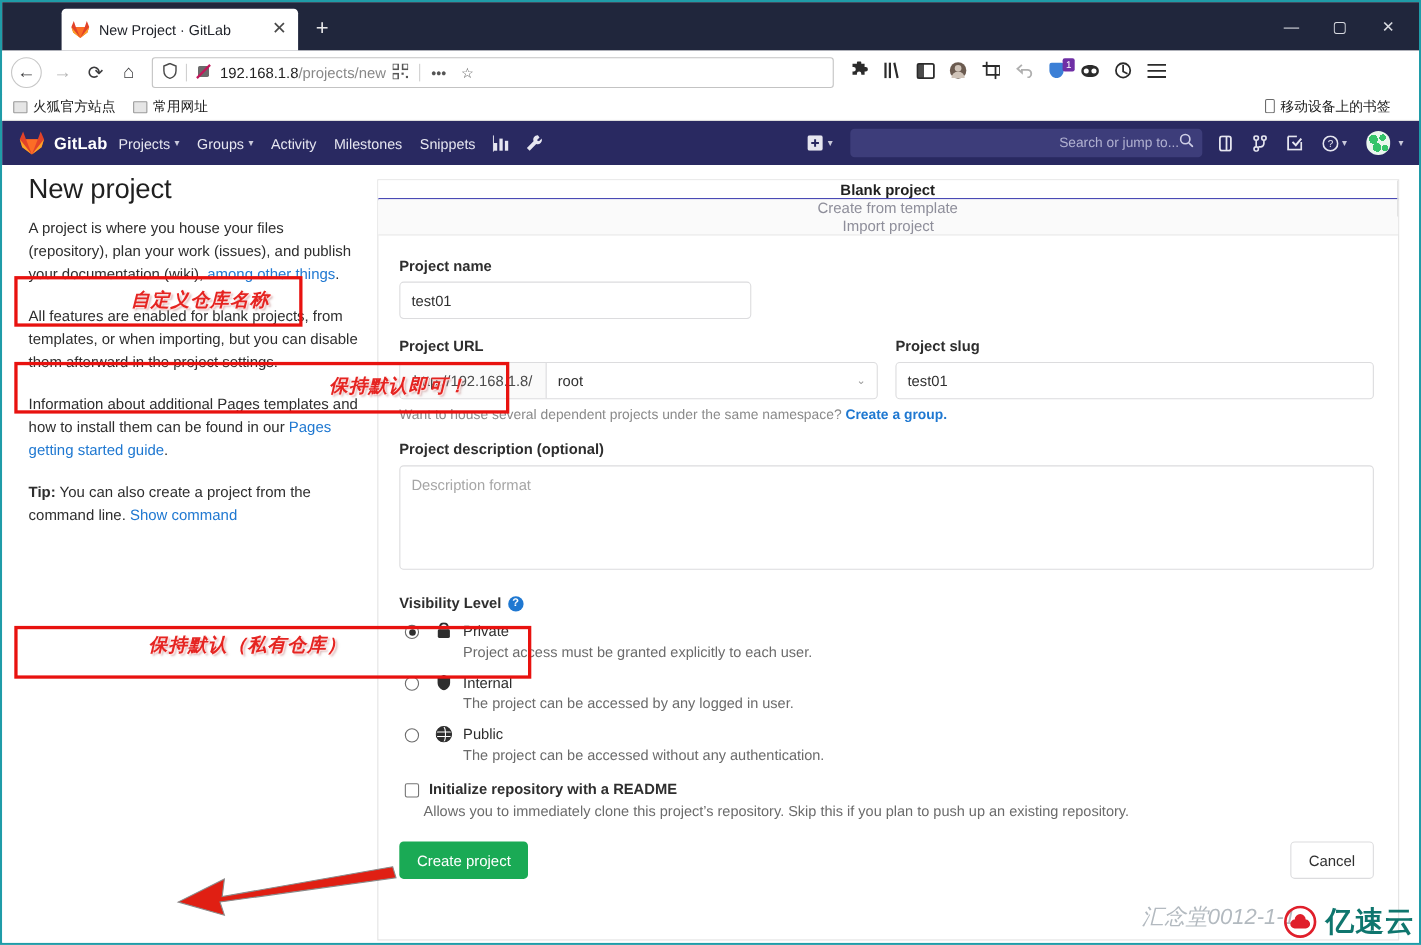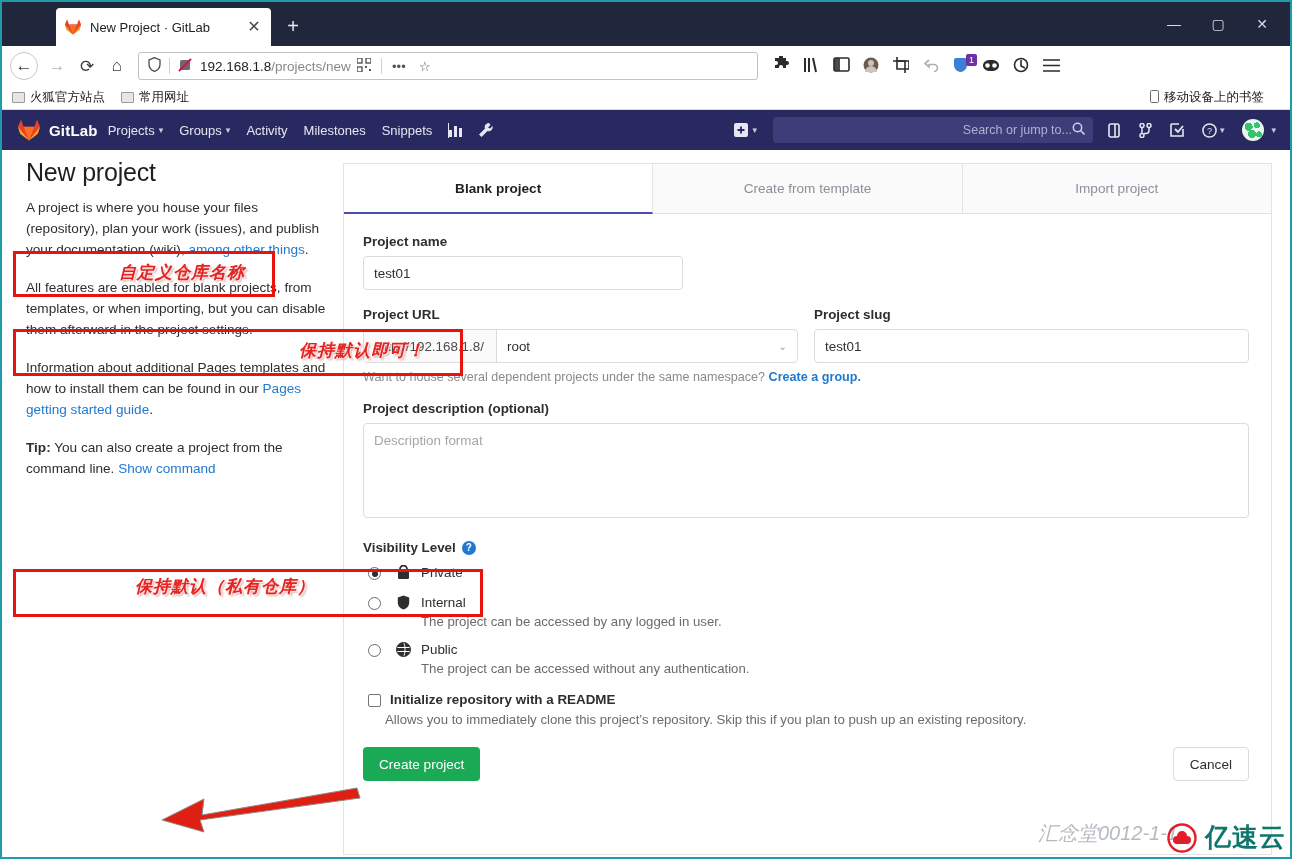--- a/index.html
+++ b/index.html
@@ -120,21 +120,21 @@
   }
   .side h1 { font-size: 25px; font-weight: 400; color: #1f1f1f; margin-bottom: 14px; letter-spacing: -.2px; }
   .side p { margin-bottom: 17px; }
   .side a { color: #1f78d1; text-decoration: none; }
   .side b { font-weight: 700; }
 
   .panel {
     position: absolute; left: 341px; top: 13px; width: 929px; bottom: 2px;
     border: 1px solid #e3e3e3; background: #fff;
   }
-  .tabs { display: flex; height: 50px; border-bottom: 1px solid #e3e3e3; background: #fafafa; }
+  .tabs { display: flex; height: 50px; border-bottom: 1px solid #e3e3e3; background: #fafafa; flex-direction: column; }
   .tabitem {
     flex: 1 1 0; display: flex; align-items: center; justify-content: center;
     font-size: 13.6px; color: #8e8e9a; background: #fafafa;
     border-right: 1px solid #e3e3e3; position: relative;
   }
   .tabitem:last-child { border-right: 0; }
   .tabitem.active { background: #fff; color: #1f1f1f; font-weight: 700; border-bottom: 2px solid #4a4ab5; margin-bottom: -1px; }
 
   .form { padding: 20px 22px 0 19px; position: relative; }
   .lbl { font-size: 13.4px; font-weight: 700; color: #2e2e2e; margin-bottom: 7px; display: block; }
@@ -504,20 +504,21 @@
           <div class="visrow">
             <span class="radio on"></span>
             <span class="vicon">
               <svg width="13" height="15" viewBox="0 0 13 15">
                   <path d="M3 6V4a3.5 3.5 0 017 0v2" fill="none" stroke="#2e2e2e" stroke-width="1.8"></path>
                   <rect x="1" y="6" width="11" height="8" rx="1.3" fill="#2e2e2e"></rect>
                 </svg>
             </span>
             <span class="vbody">
               <div class="vname">Private</div>
+              <div class="vdesc">Project access must be granted explicitly to each user.</div>
             </span>
           </div>
 
           <div class="visrow">
             <span class="radio"></span>
             <span class="vicon">
               <svg width="13" height="15" viewBox="0 0 13 15">
                   <path d="M6.5 .6 .8 2.6v5c0 3.4 2.4 6 5.7 6.9 3.3-.9 5.7-3.5 5.7-6.9v-5z" fill="#2e2e2e"></path>
                 </svg>
             </span>

